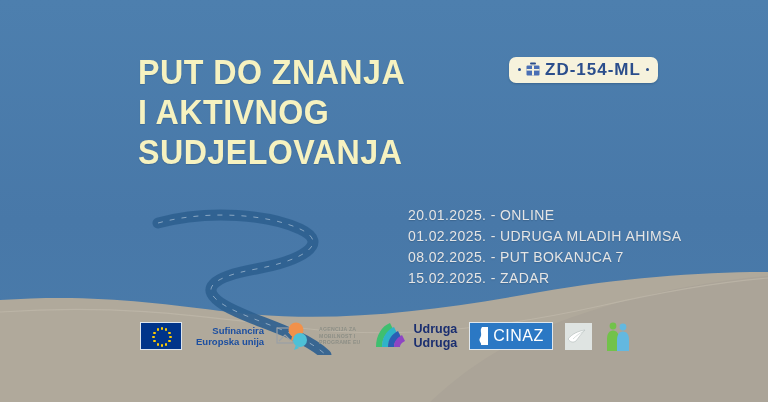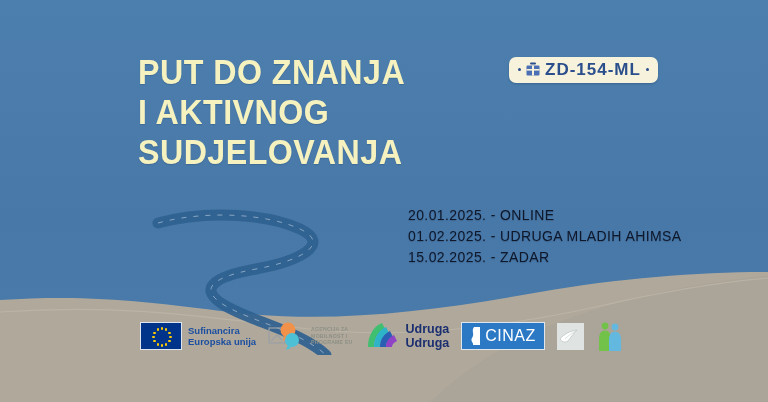--- a/index.html
+++ b/index.html
@@ -66,21 +66,21 @@
     font-weight:bold;
     letter-spacing:1px;
     line-height:17px;
     white-space:nowrap;
   }
   .plate-emblem { width:14px; height:15px; flex:none; }
 
   
   .schedule {
     position:absolute; left:408px; top:205px;
-    color:#0f172a;
+    color:#e5e5e5;
     font-size:14px;
     line-height:21px;
     letter-spacing:0.4px;
     text-shadow:0 1px 1px rgba(30,60,90,.3);
   }
   .schedule-row { white-space:nowrap; }
 
   
   .logobar {
     position:absolute; left:0; top:313px;
@@ -94,23 +94,24 @@
   .eu-flag {
     width:42px; height:28px; background:#00348a;
     border:1px solid #dde5ee;
     position:relative; flex:none;
   }
   .eu-star {
     position:absolute; width:2.4px; height:2.4px;
     background:#ffcc00; border-radius:50%;
   }
   .eu-text {
-    margin-left:6px; color:#1b4ea0;
+    margin-left:14px; color:#1b4ea0;
     font-size:9.5px; font-weight:bold; line-height:11.5px;
     white-space:nowrap;
+    text-align:right;
   }
 
   .amp-mark { width:40px; height:30px; flex:none; }
   .amp-text {
     margin-left:3px; color:#8d8f86;
     font-size:5.2px; font-weight:bold; line-height:6.6px;
     white-space:nowrap; letter-spacing:.2px;
   }
 
   .prizma-mark { width:36px; height:30px; flex:none; }
@@ -178,20 +179,21 @@
       <rect x="6" y="3.5" width="2" height="10" fill="#f6f2dc"></rect>
       <rect x="0.5" y="7" width="13" height="1.6" fill="#f6f2dc"></rect>
     </svg>
     <span class="plate-text">ZD-154-ML</span>
     <span class="plate-dot"></span>
   </div>
 
   <div class="schedule">
     <div class="schedule-row">20.01.2025. - ONLINE</div>
     <div class="schedule-row">01.02.2025. - UDRUGA MLADIH AHIMSA</div>
+    <div class="schedule-row">08.02.2025. - PUT BOKANJCA 7</div>
     <div class="schedule-row">15.02.2025. - ZADAR</div>
   </div>
 
   <div class="logobar">
 
     <div class="logo">
       <div class="eu-flag" id="euflag">
           <span class="eu-star" style="left: 19.8px; top: 4.2px; background: rgb(255, 204, 0);"></span>
           <span class="eu-star" style="left: 24.1px; top: 5.35218px; background: rgb(255, 204, 0);"></span>
           <span class="eu-star" style="left: 27.2478px; top: 8.5px; background: rgb(255, 204, 0);"></span>

